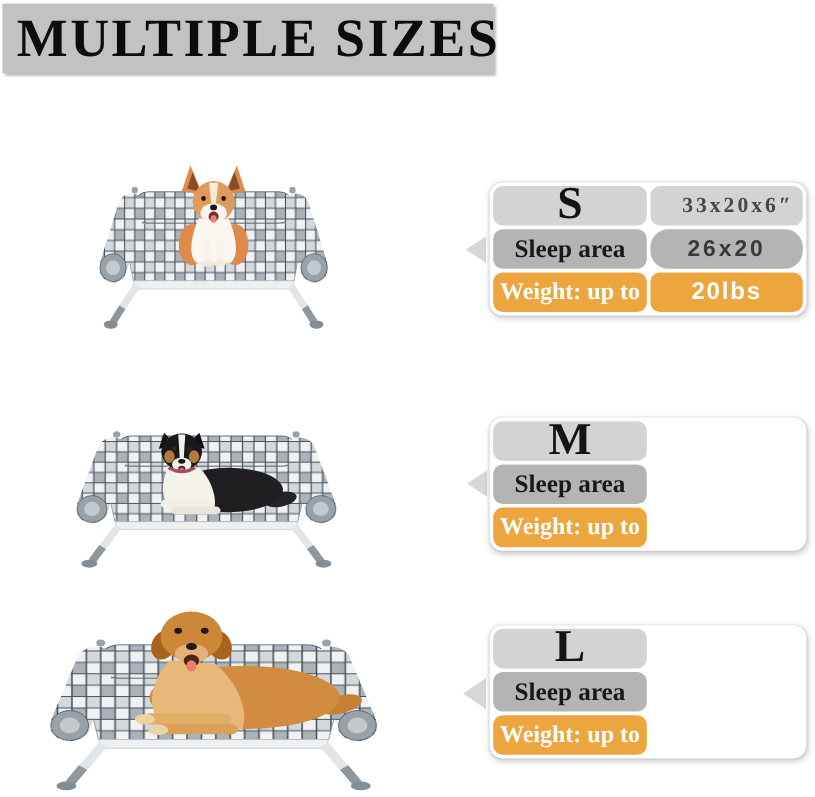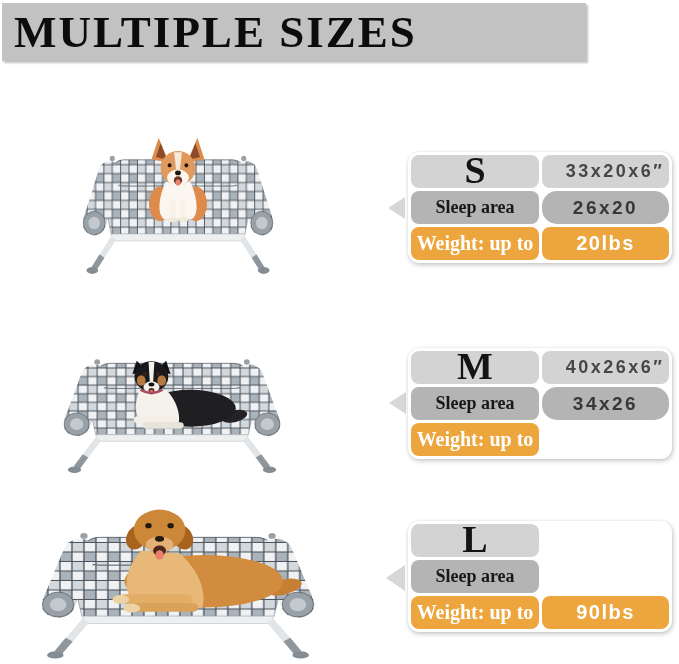--- a/index.html
+++ b/index.html
@@ -1,21 +1,21 @@
 <!DOCTYPE html>
 <html style="--banner-bg: #c2c2c2; --row-light: #d3d3d3; --row-medium: #b4b4b4; --accent-orange: #eda63e; --arrow: #d7d7d7;"><head>
 <meta charset="utf-8">
 <style>
   html,body{margin:0;padding:0;}
   body{
     width:679px;height:664px;position:relative;overflow:hidden;
     background:#ffffff;font-family:"Liberation Serif", serif;
   }
   .banner{
-    position:absolute;left:2px;top:3px;width:584px;height:58px;
+    position:absolute;left:2px;top:3px;width:409px;height:58px;
     background:var(--banner-bg,#c2c2c2);
     display:flex;align-items:center;padding-left:12px;box-sizing:border-box;
     box-shadow:2px 2px 2px rgba(0,0,0,0.25);
   }
   .banner .title{
     font-family:"Liberation Serif", serif;font-weight:bold;
     font-size:45px;letter-spacing:2px;color:#0c0c0c;white-space:nowrap;
   }
   .photo{position:absolute;}
   .size-table{
@@ -30,25 +30,25 @@
     box-sizing:border-box;
   }
   .bg-light{background:var(--row-light,#d3d3d3);}
   .bg-med{background:var(--row-medium,#b4b4b4);}
   .bg-orange{background:var(--accent-orange,#eda63e);text-align:right;}
   .cell-size{
     font-family:"Liberation Serif", serif;font-weight:bold;font-size:38px;
     color:#141414;line-height:33px;padding-bottom:3px;
   }
   .cell-dim{
-    font-family:Liberation Sans, sans-serif;font-weight:bold;font-size:18px;
+    font-family:Liberation Serif, serif;font-weight:bold;font-size:18px;
     letter-spacing:2.5px;color:#474747;padding-left:19px;
   }
   .cell-label{
-    font-family:"Liberation Serif", serif;font-weight:bold;font-size:18px;color:#181818;
+    font-family:"Liberation Serif", serif;font-weight:bold;font-size:21px;color:#181818;
   }
   .cell-area{
     font-family:"Liberation Sans", sans-serif;font-weight:bold;font-size:19px;
     letter-spacing:2.5px;color:#383838;border-radius:15px;
   }
   .cell-wlabel{
     font-family:"Liberation Serif", serif;font-weight:bold;font-size:20px;color:#ffffff;
   }
   .cell-weight{
     font-family:"Liberation Sans", sans-serif;font-weight:bold;font-size:20px;
@@ -211,36 +211,33 @@
   <div class="t-row">
     <div class="cell bg-orange cell-wlabel">Weight: up to</div>
     <div class="cell bg-orange cell-weight">20lbs</div>
   </div>
 </div>
 
 <div class="pointer" style="left:389px;top:392px;"></div>
 <div class="size-table" style="top:348px;">
   <div class="t-row">
     <div class="cell bg-light cell-size">M</div>
-    <div class="cell bg-light cell-dim">40x26x6″</div>
   </div>
   <div class="t-row">
     <div class="cell bg-med cell-label">Sleep area</div>
-    <div class="cell bg-med cell-area">34x26</div>
   </div>
   <div class="t-row">
     <div class="cell bg-orange cell-wlabel">Weight: up to</div>
   </div>
 </div>
 
 <div class="pointer big" style="left:386px;top:565px;"></div>
 <div class="size-table" style="top:521px;">
   <div class="t-row">
     <div class="cell bg-light cell-size">L</div>
   </div>
   <div class="t-row">
     <div class="cell bg-med cell-label">Sleep area</div>
   </div>
   <div class="t-row">
     <div class="cell bg-orange cell-wlabel">Weight: up to</div>
-    <div class="cell bg-orange cell-weight">90lbs</div>
   </div>
 </div>
 
 </body></html>

